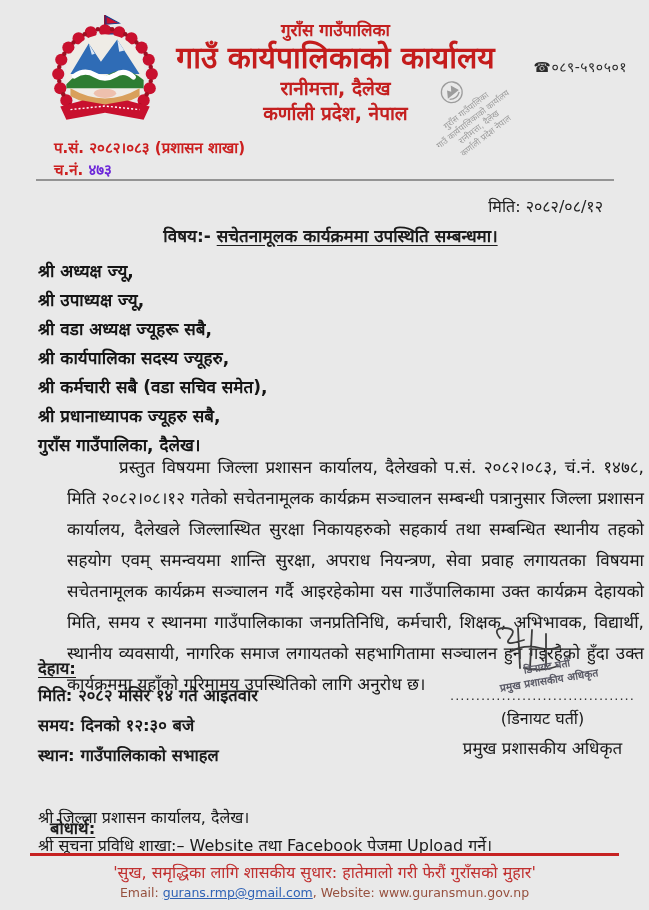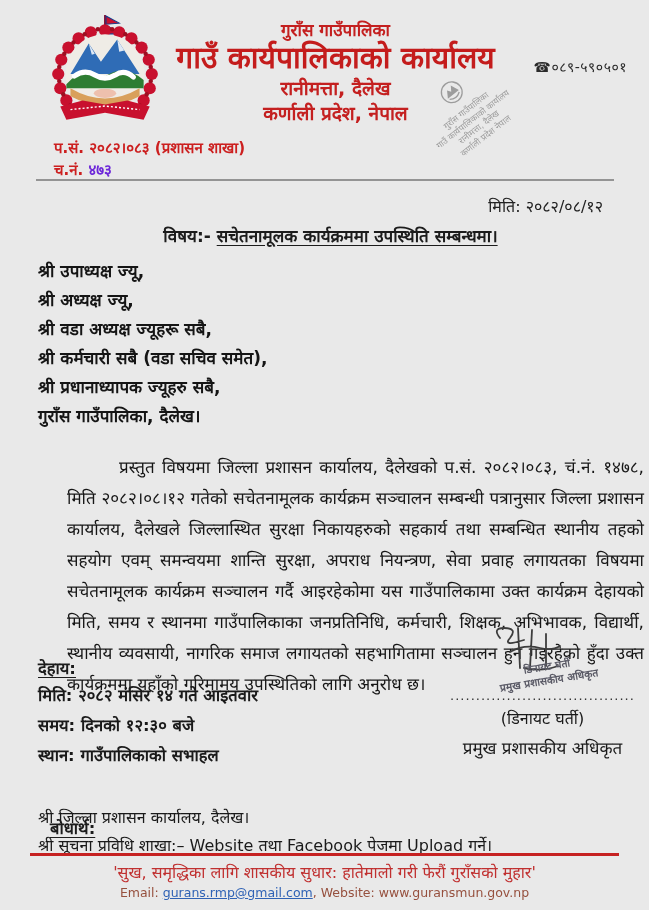--- a/index.html
+++ b/index.html
@@ -165,23 +165,24 @@
 <div class="abs head-rule"></div>
 
 <div class="abs date-line">मिति: २०८२/०८/१२</div>
 
 <div class="abs subject">
   <span>विषय:-</span>
   <span class="u">सचेतनामूलक कार्यक्रममा उपस्थिति सम्बन्धमा।</span>
 </div>
 
 <div class="abs recipients">
+    <div>श्री अध्यक्ष ज्यू,</div>
     <div>श्री उपाध्यक्ष ज्यू,</div>
-    <div>श्री अध्यक्ष ज्यू,</div>
     <div>श्री वडा अध्यक्ष ज्यूहरू सबै,</div>
+    <div>श्री कार्यपालिका सदस्य ज्यूहरु,</div>
     <div>श्री कर्मचारी सबै (वडा सचिव समेत),</div>
     <div>श्री प्रधानाध्यापक ज्यूहरु सबै,</div>
     <div>गुराँस गाउँपालिका, दैलेख।</div>
   </div>
 
 <div class="abs body-par">प्रस्तुत विषयमा जिल्ला प्रशासन कार्यालय, दैलेखको प.सं. २०८२।०८३, चं.नं. १४७८, मिति २०८२।०८।१२ गतेको सचेतनामूलक कार्यक्रम सञ्चालन सम्बन्धी पत्रानुसार जिल्ला प्रशासन कार्यालय, दैलेखले जिल्लास्थित सुरक्षा निकायहरुको सहकार्य तथा सम्बन्धित स्थानीय तहको सहयोग एवम् समन्वयमा शान्ति सुरक्षा, अपराध नियन्त्रण, सेवा प्रवाह लगायतका विषयमा सचेतनामूलक कार्यक्रम सञ्चालन गर्दै आइरहेकोमा यस गाउँपालिकामा उक्त कार्यक्रम देहायको मिति, समय र स्थानमा गाउँपालिकाका जनप्रतिनिधि, कर्मचारी, शिक्षक, अभिभावक, विद्यार्थी, स्थानीय व्यवसायी, नागरिक समाज लगायतको सहभागितामा सञ्चालन हुन गइरहेको हुँदा उक्त कार्यक्रममा यहाँको गरिमामय उपस्थितिको लागि अनुरोध छ।</div>
 
 <div class="abs details-head">देहाय:</div>
 <div class="abs details">
     <div>मिति: २०८२ मंसिर १४ गते आइतवार</div>

